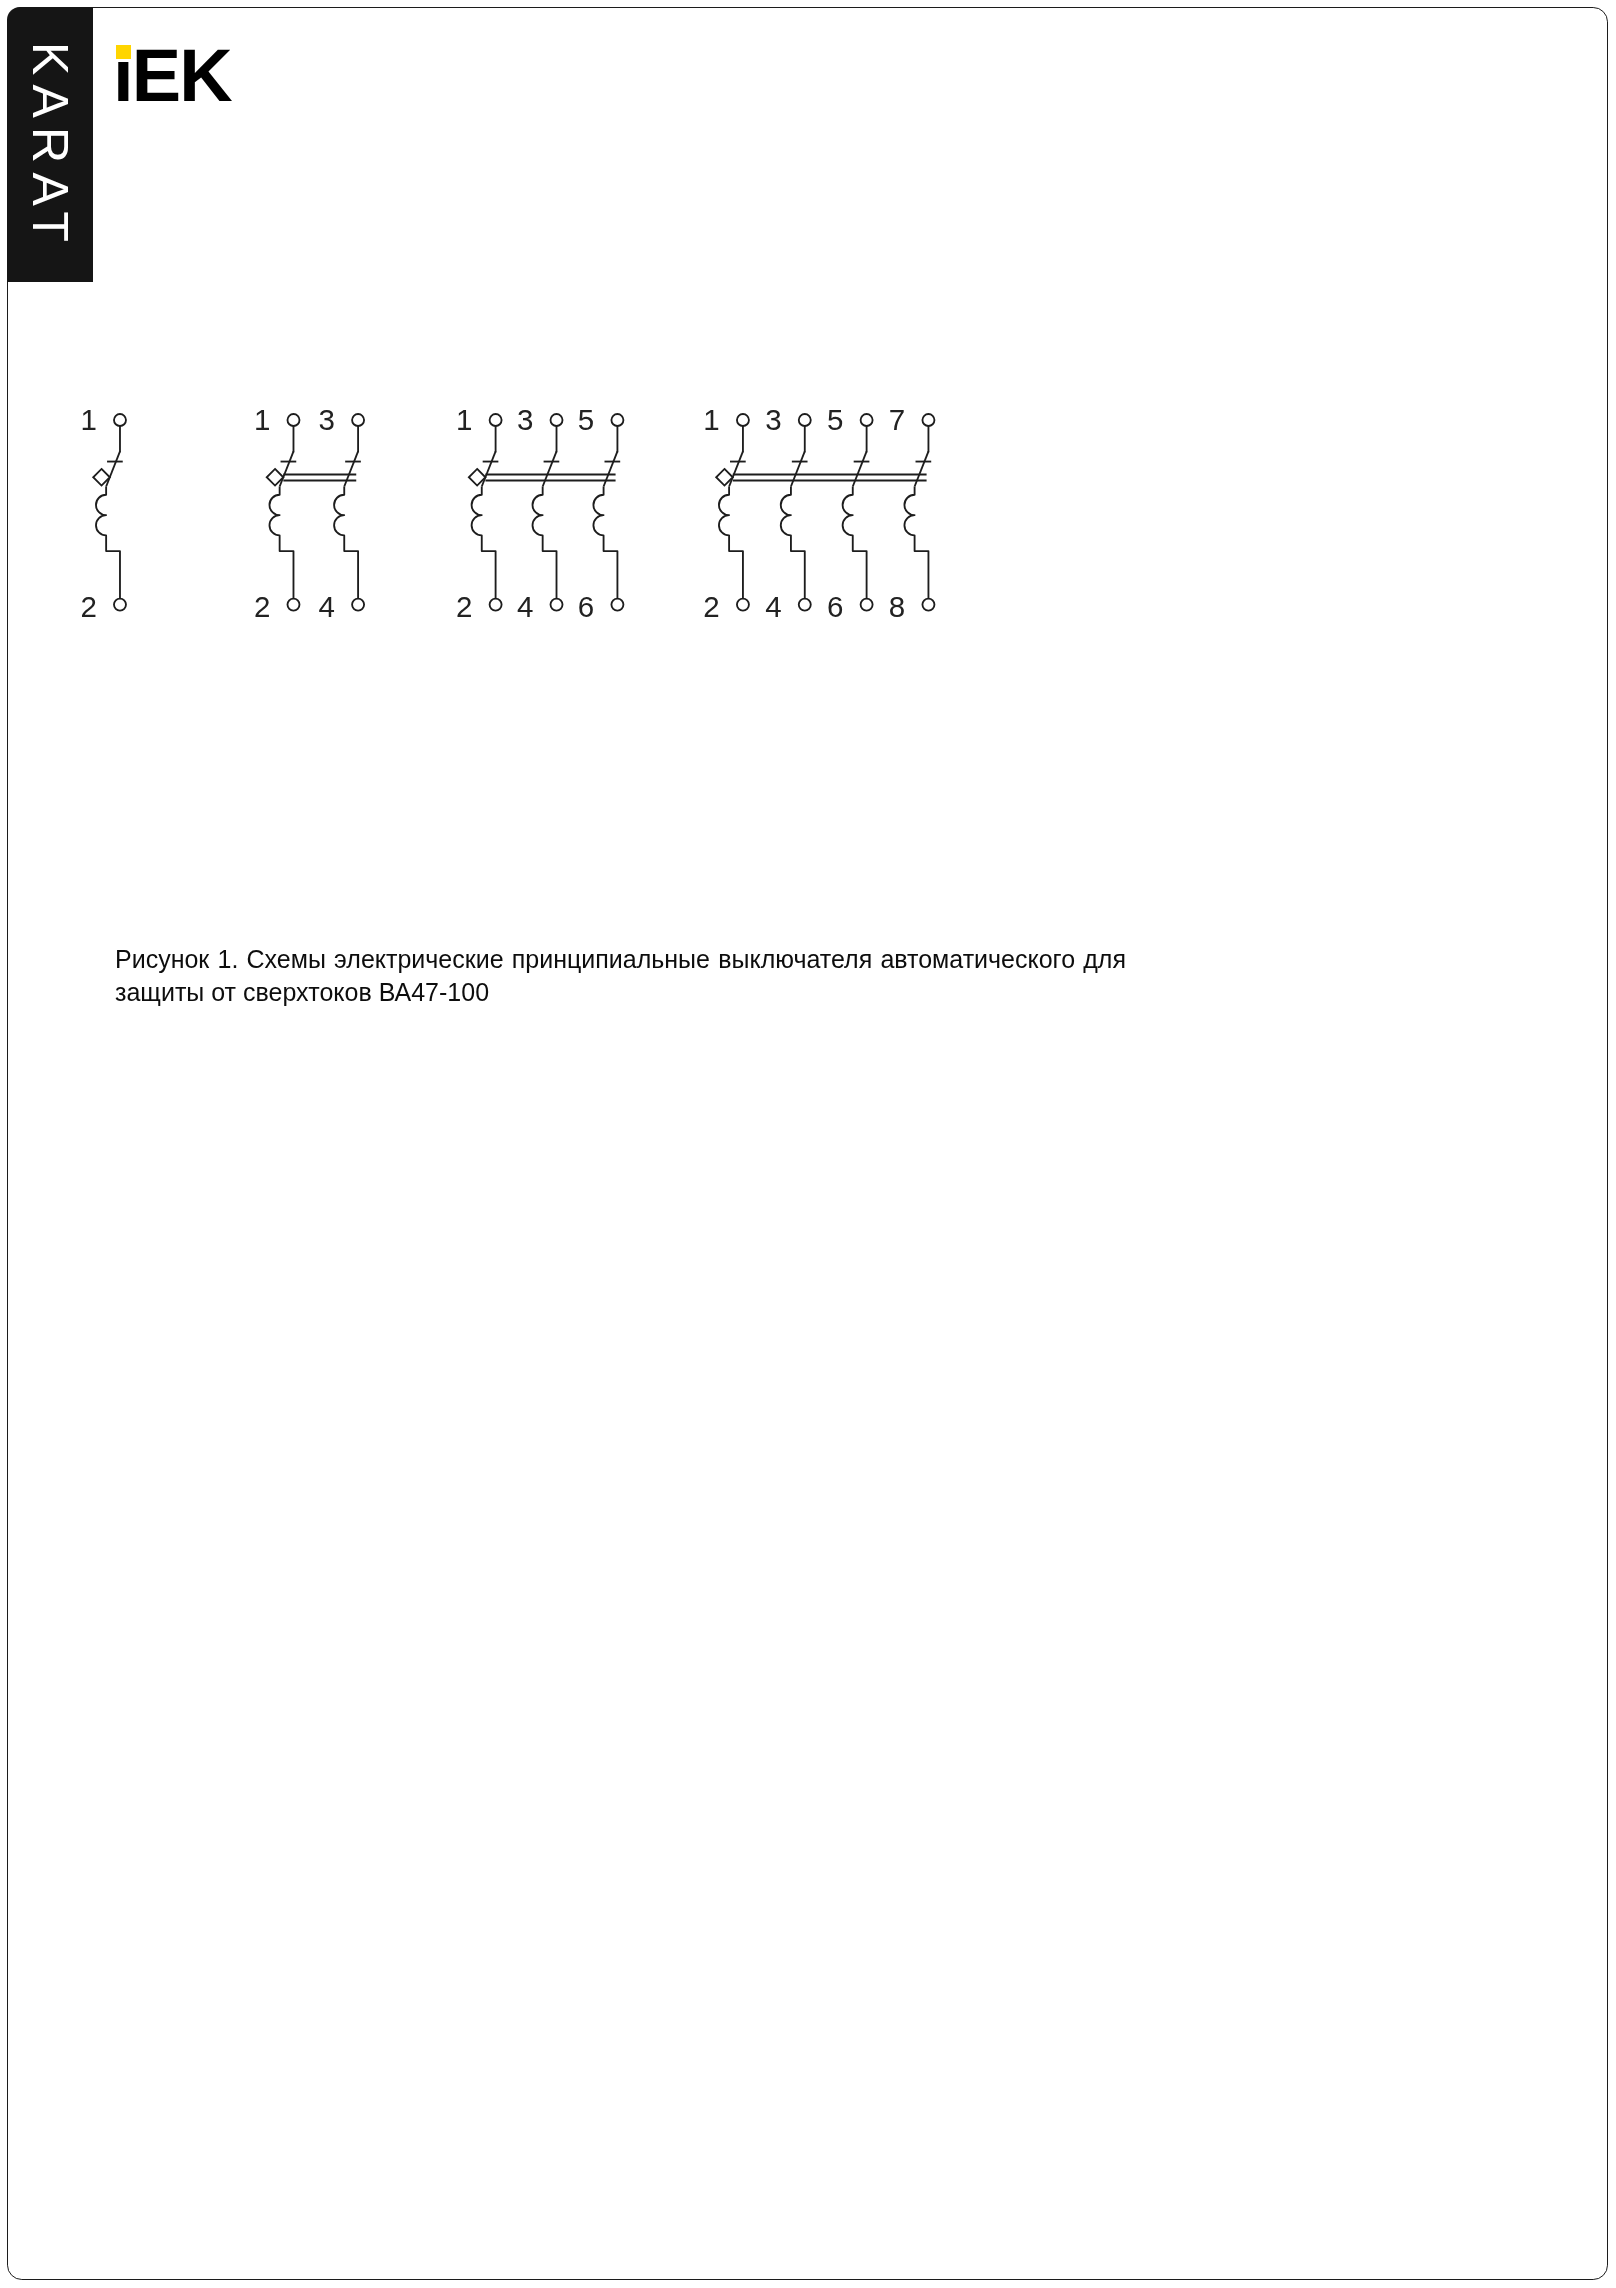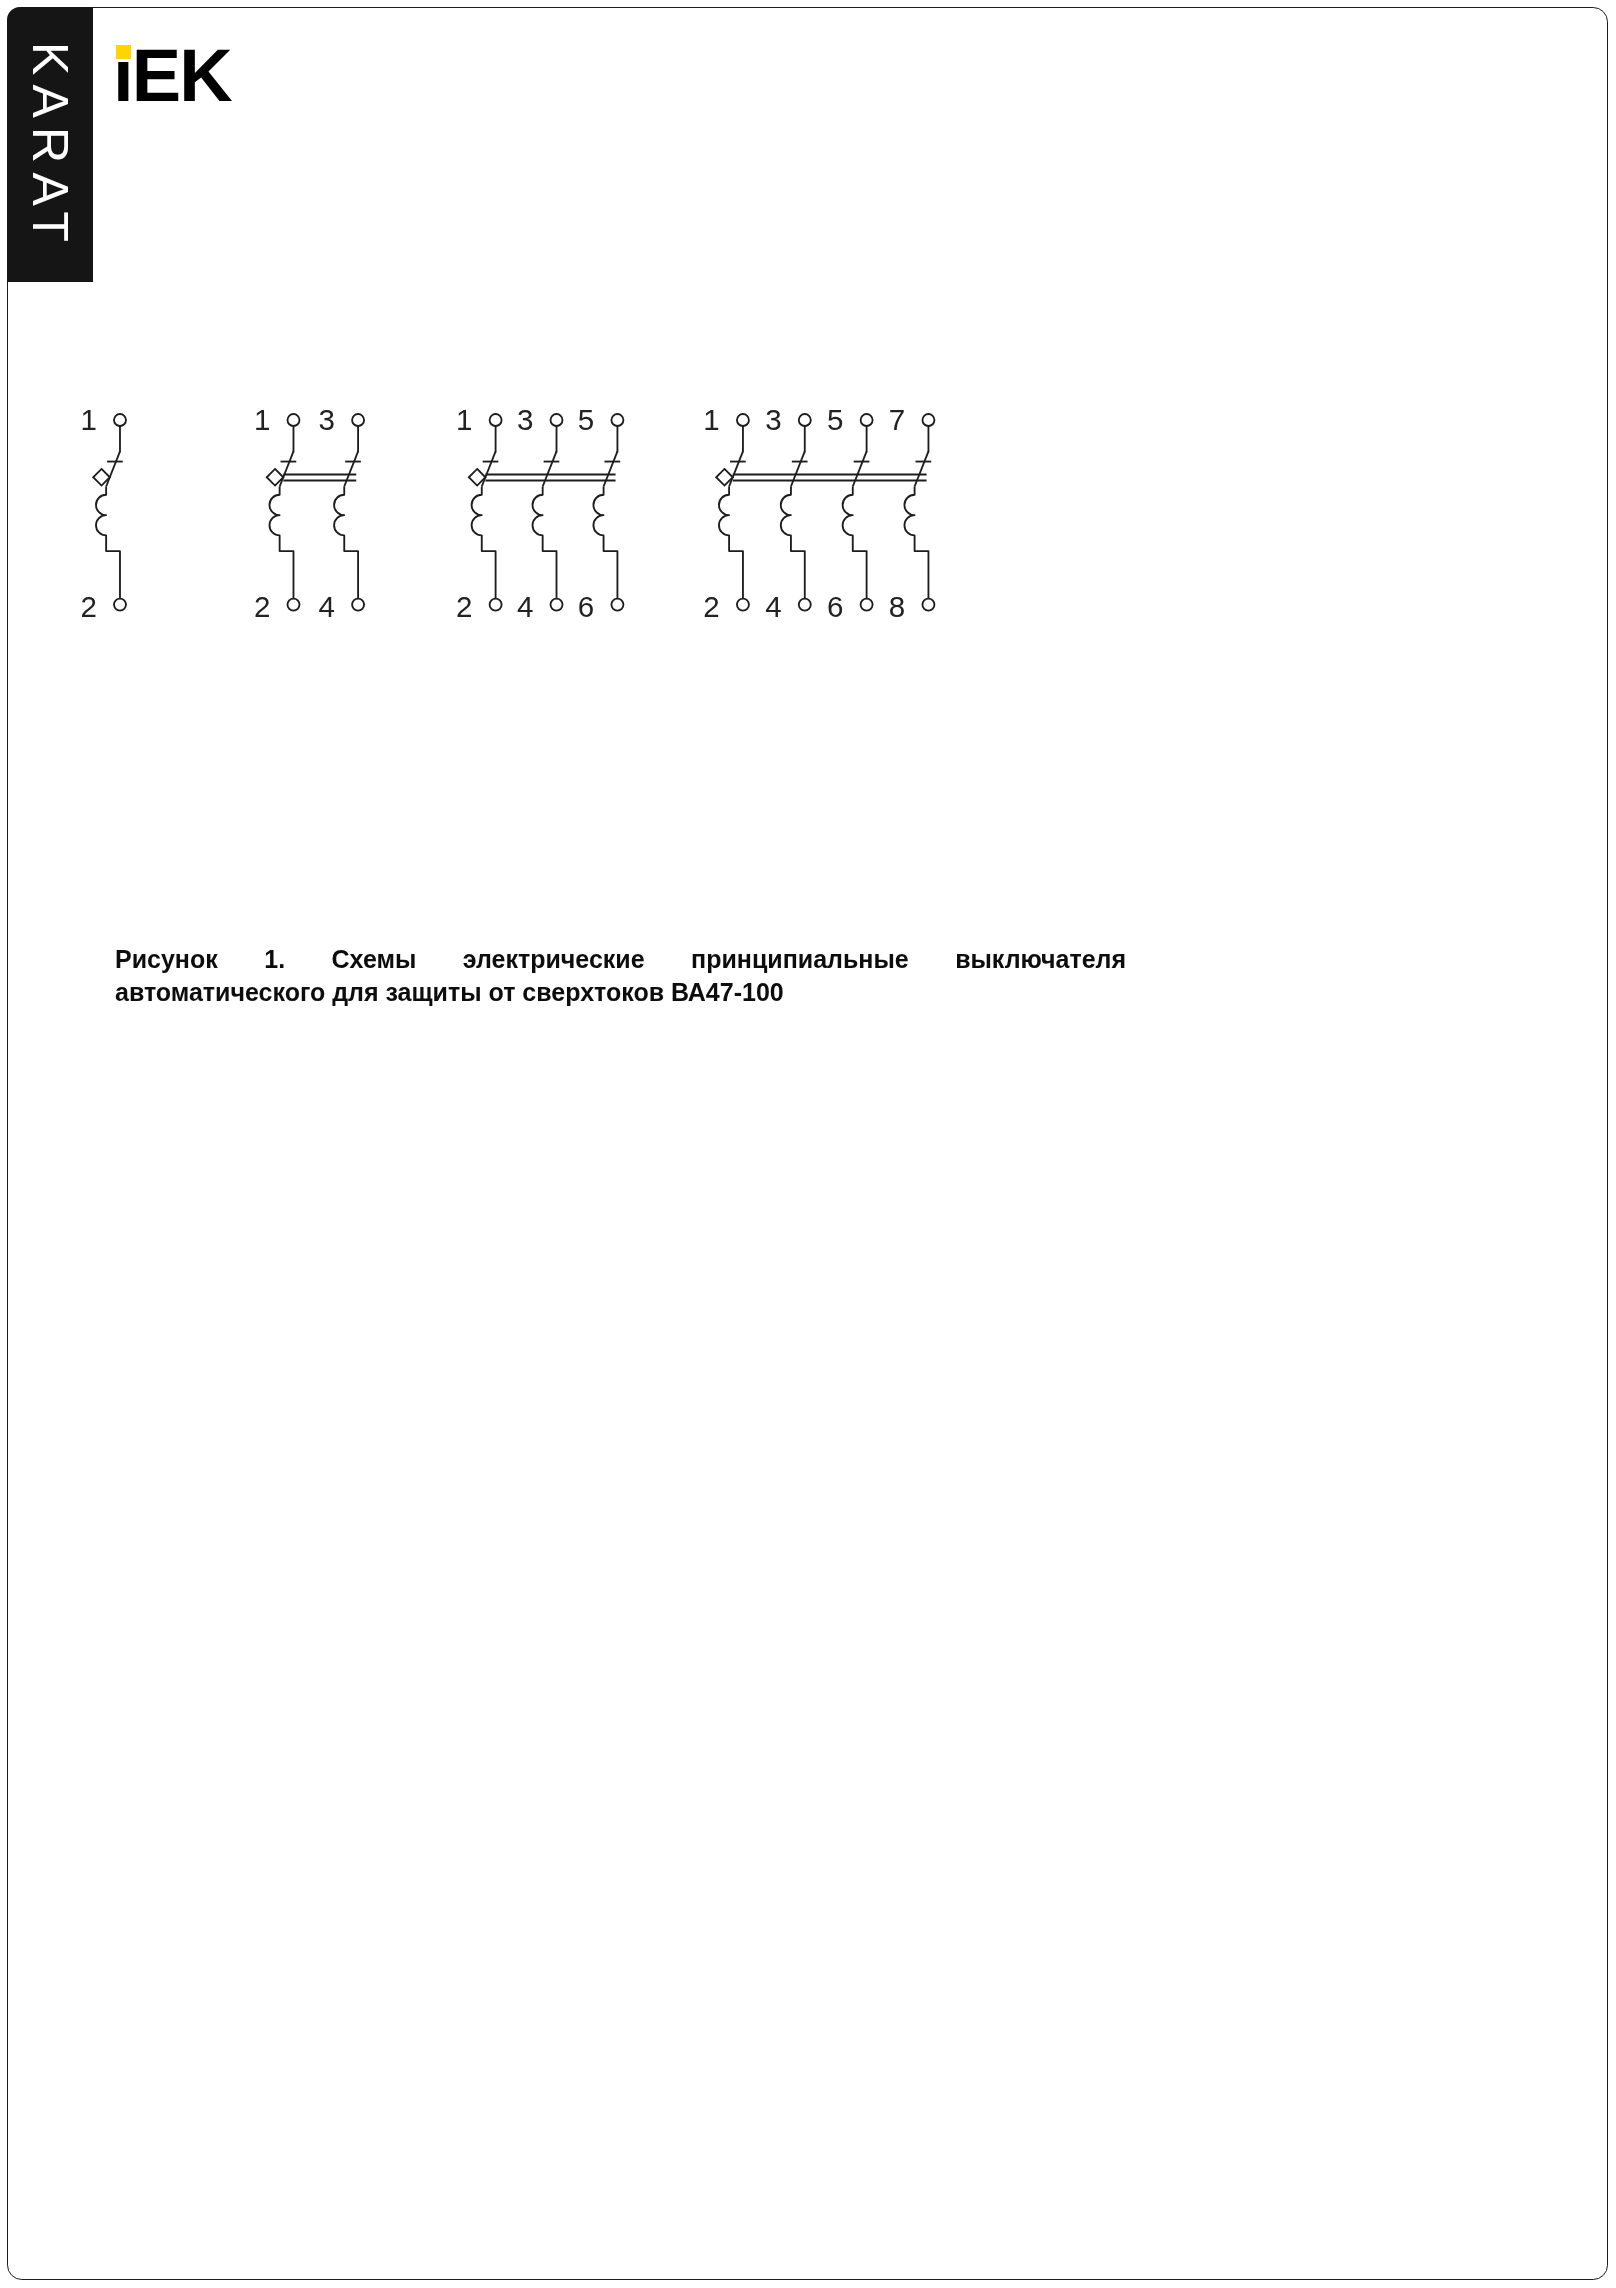--- a/index.html
+++ b/index.html
@@ -57,21 +57,21 @@
     left: 0; top: 0;
     width: 1616px; height: 2289px;
     pointer-events: none;
     font-family: "Liberation Sans", sans-serif;
   }
   .caption {
     position: absolute;
     left: 115px; top: 943px;
     width: 1011px;
     font-size: 25px;
-    font-weight: 700;
+    font-weight: 400;
     line-height: 33px;
     color: #0d0d0d;
     text-align: justify;
     text-align-last: left;
   }
 </style>
 </head>
 <body>
 
 <div class="page">

